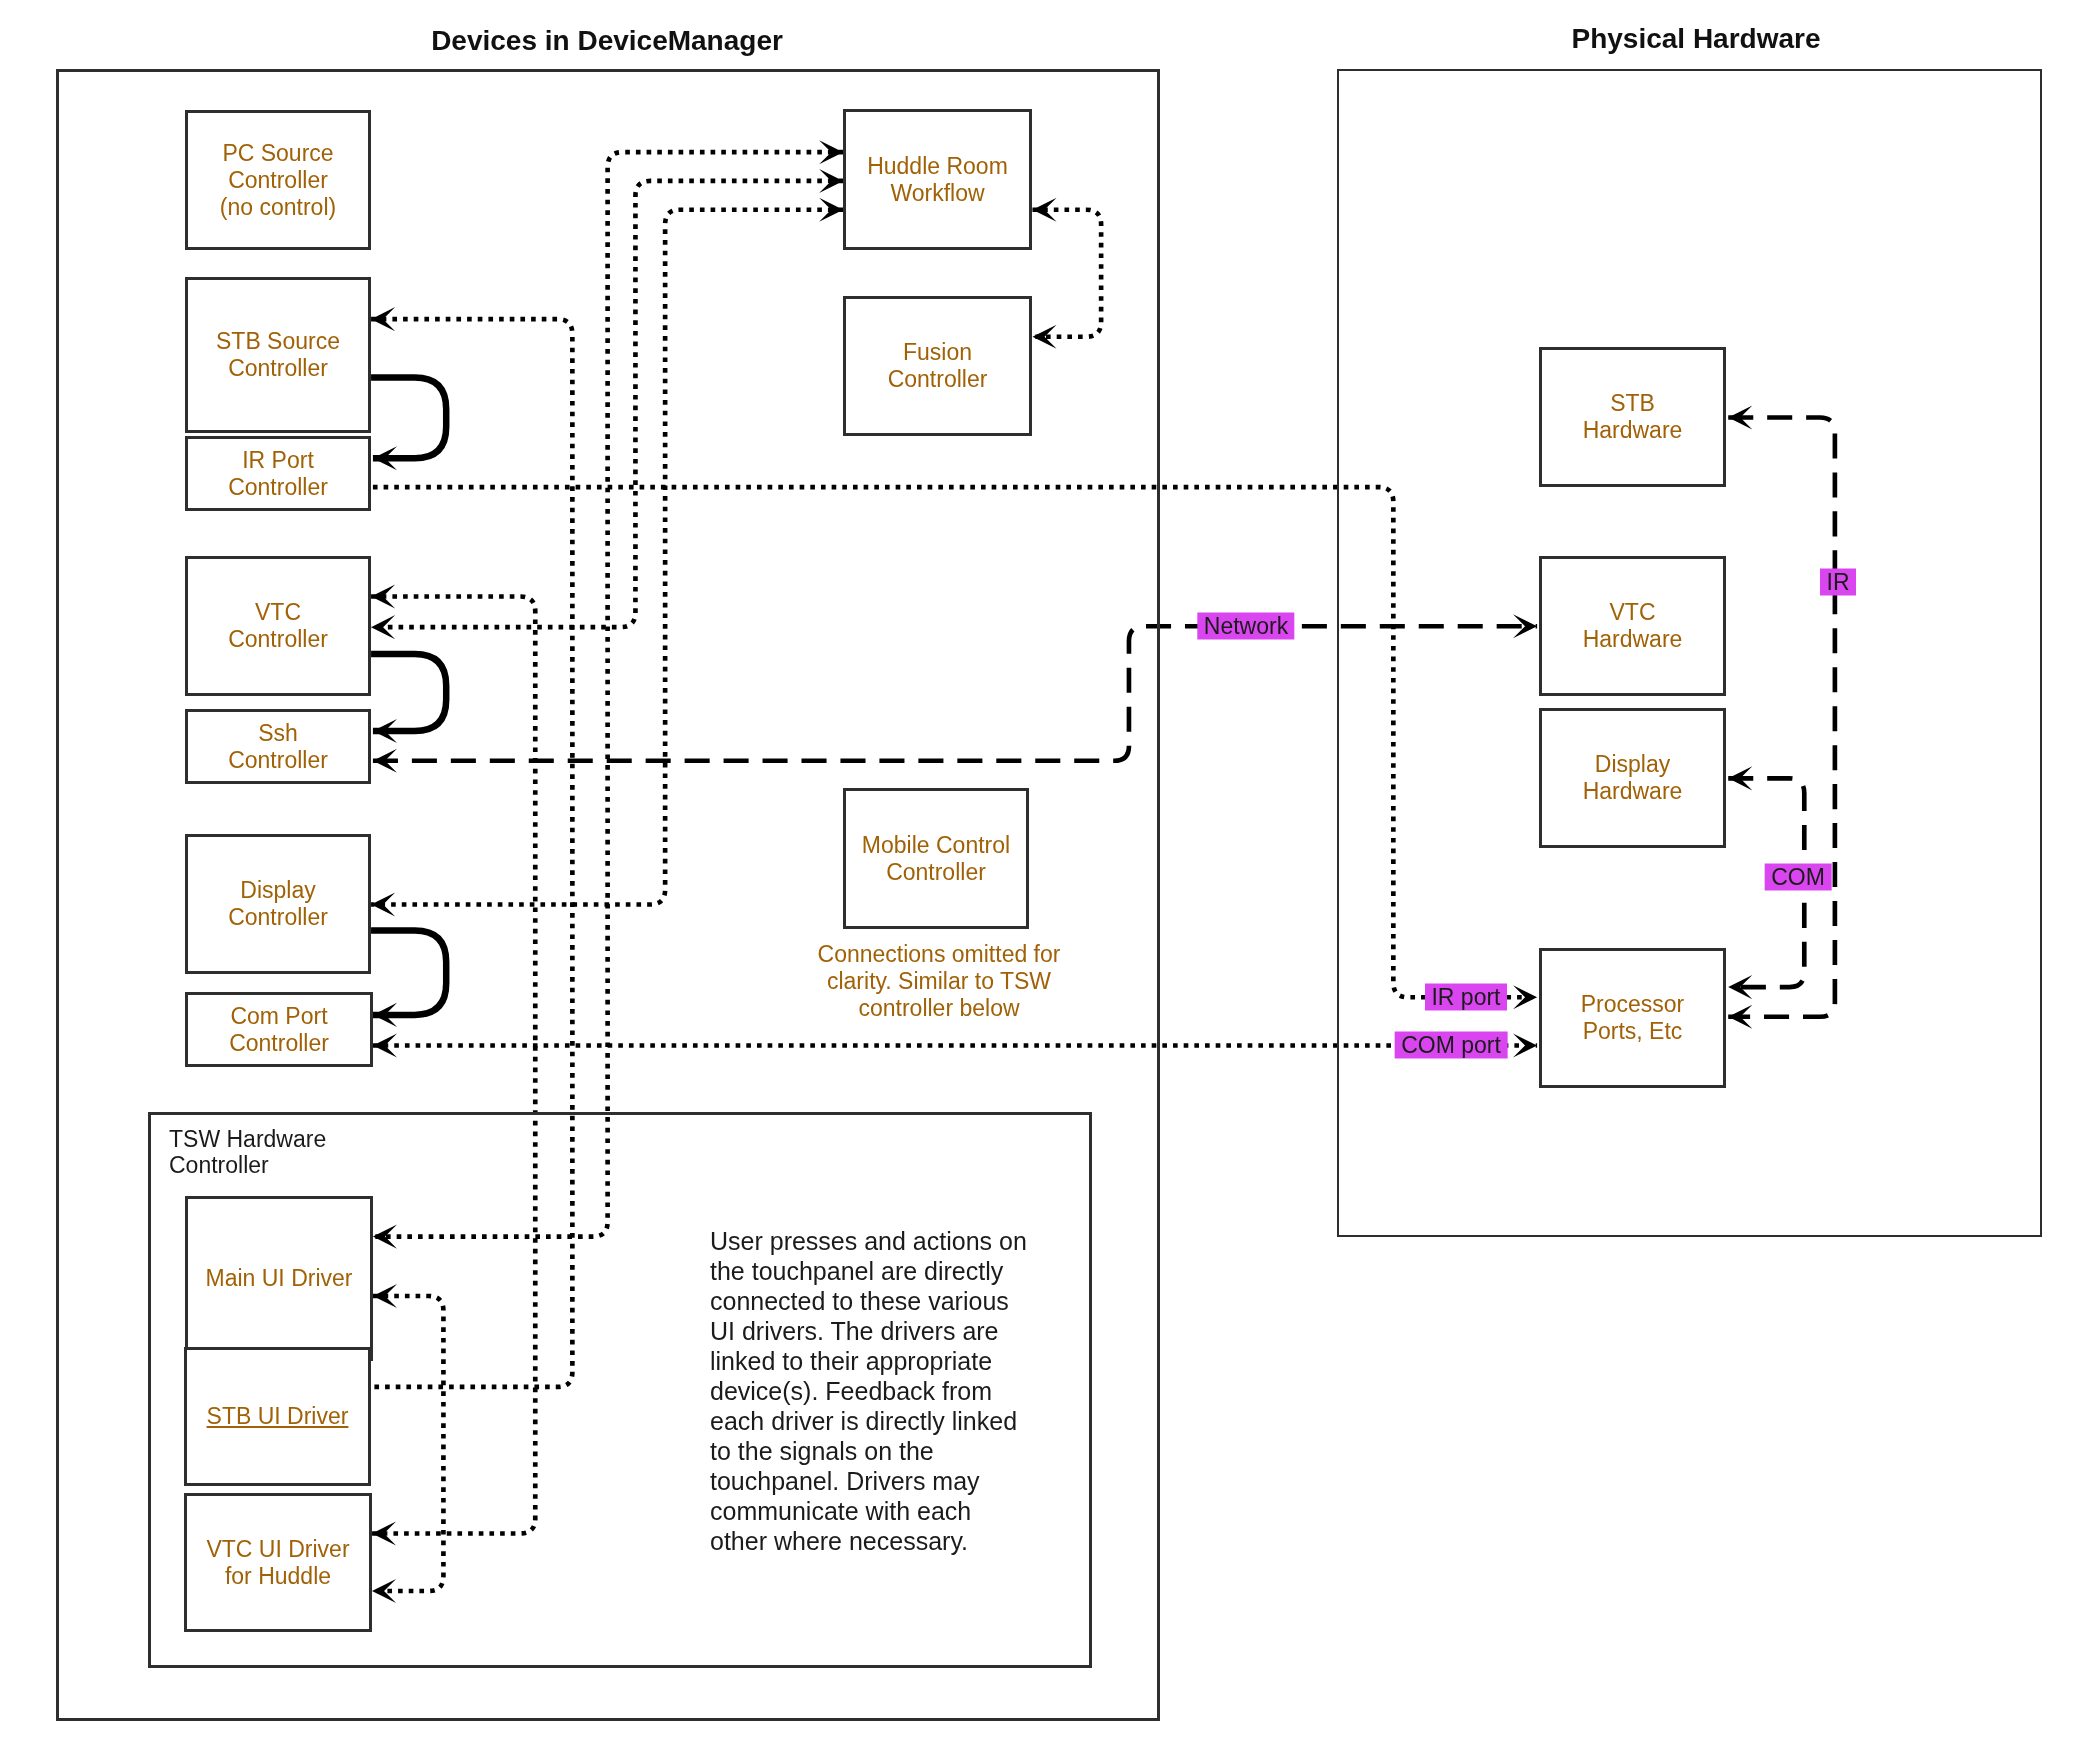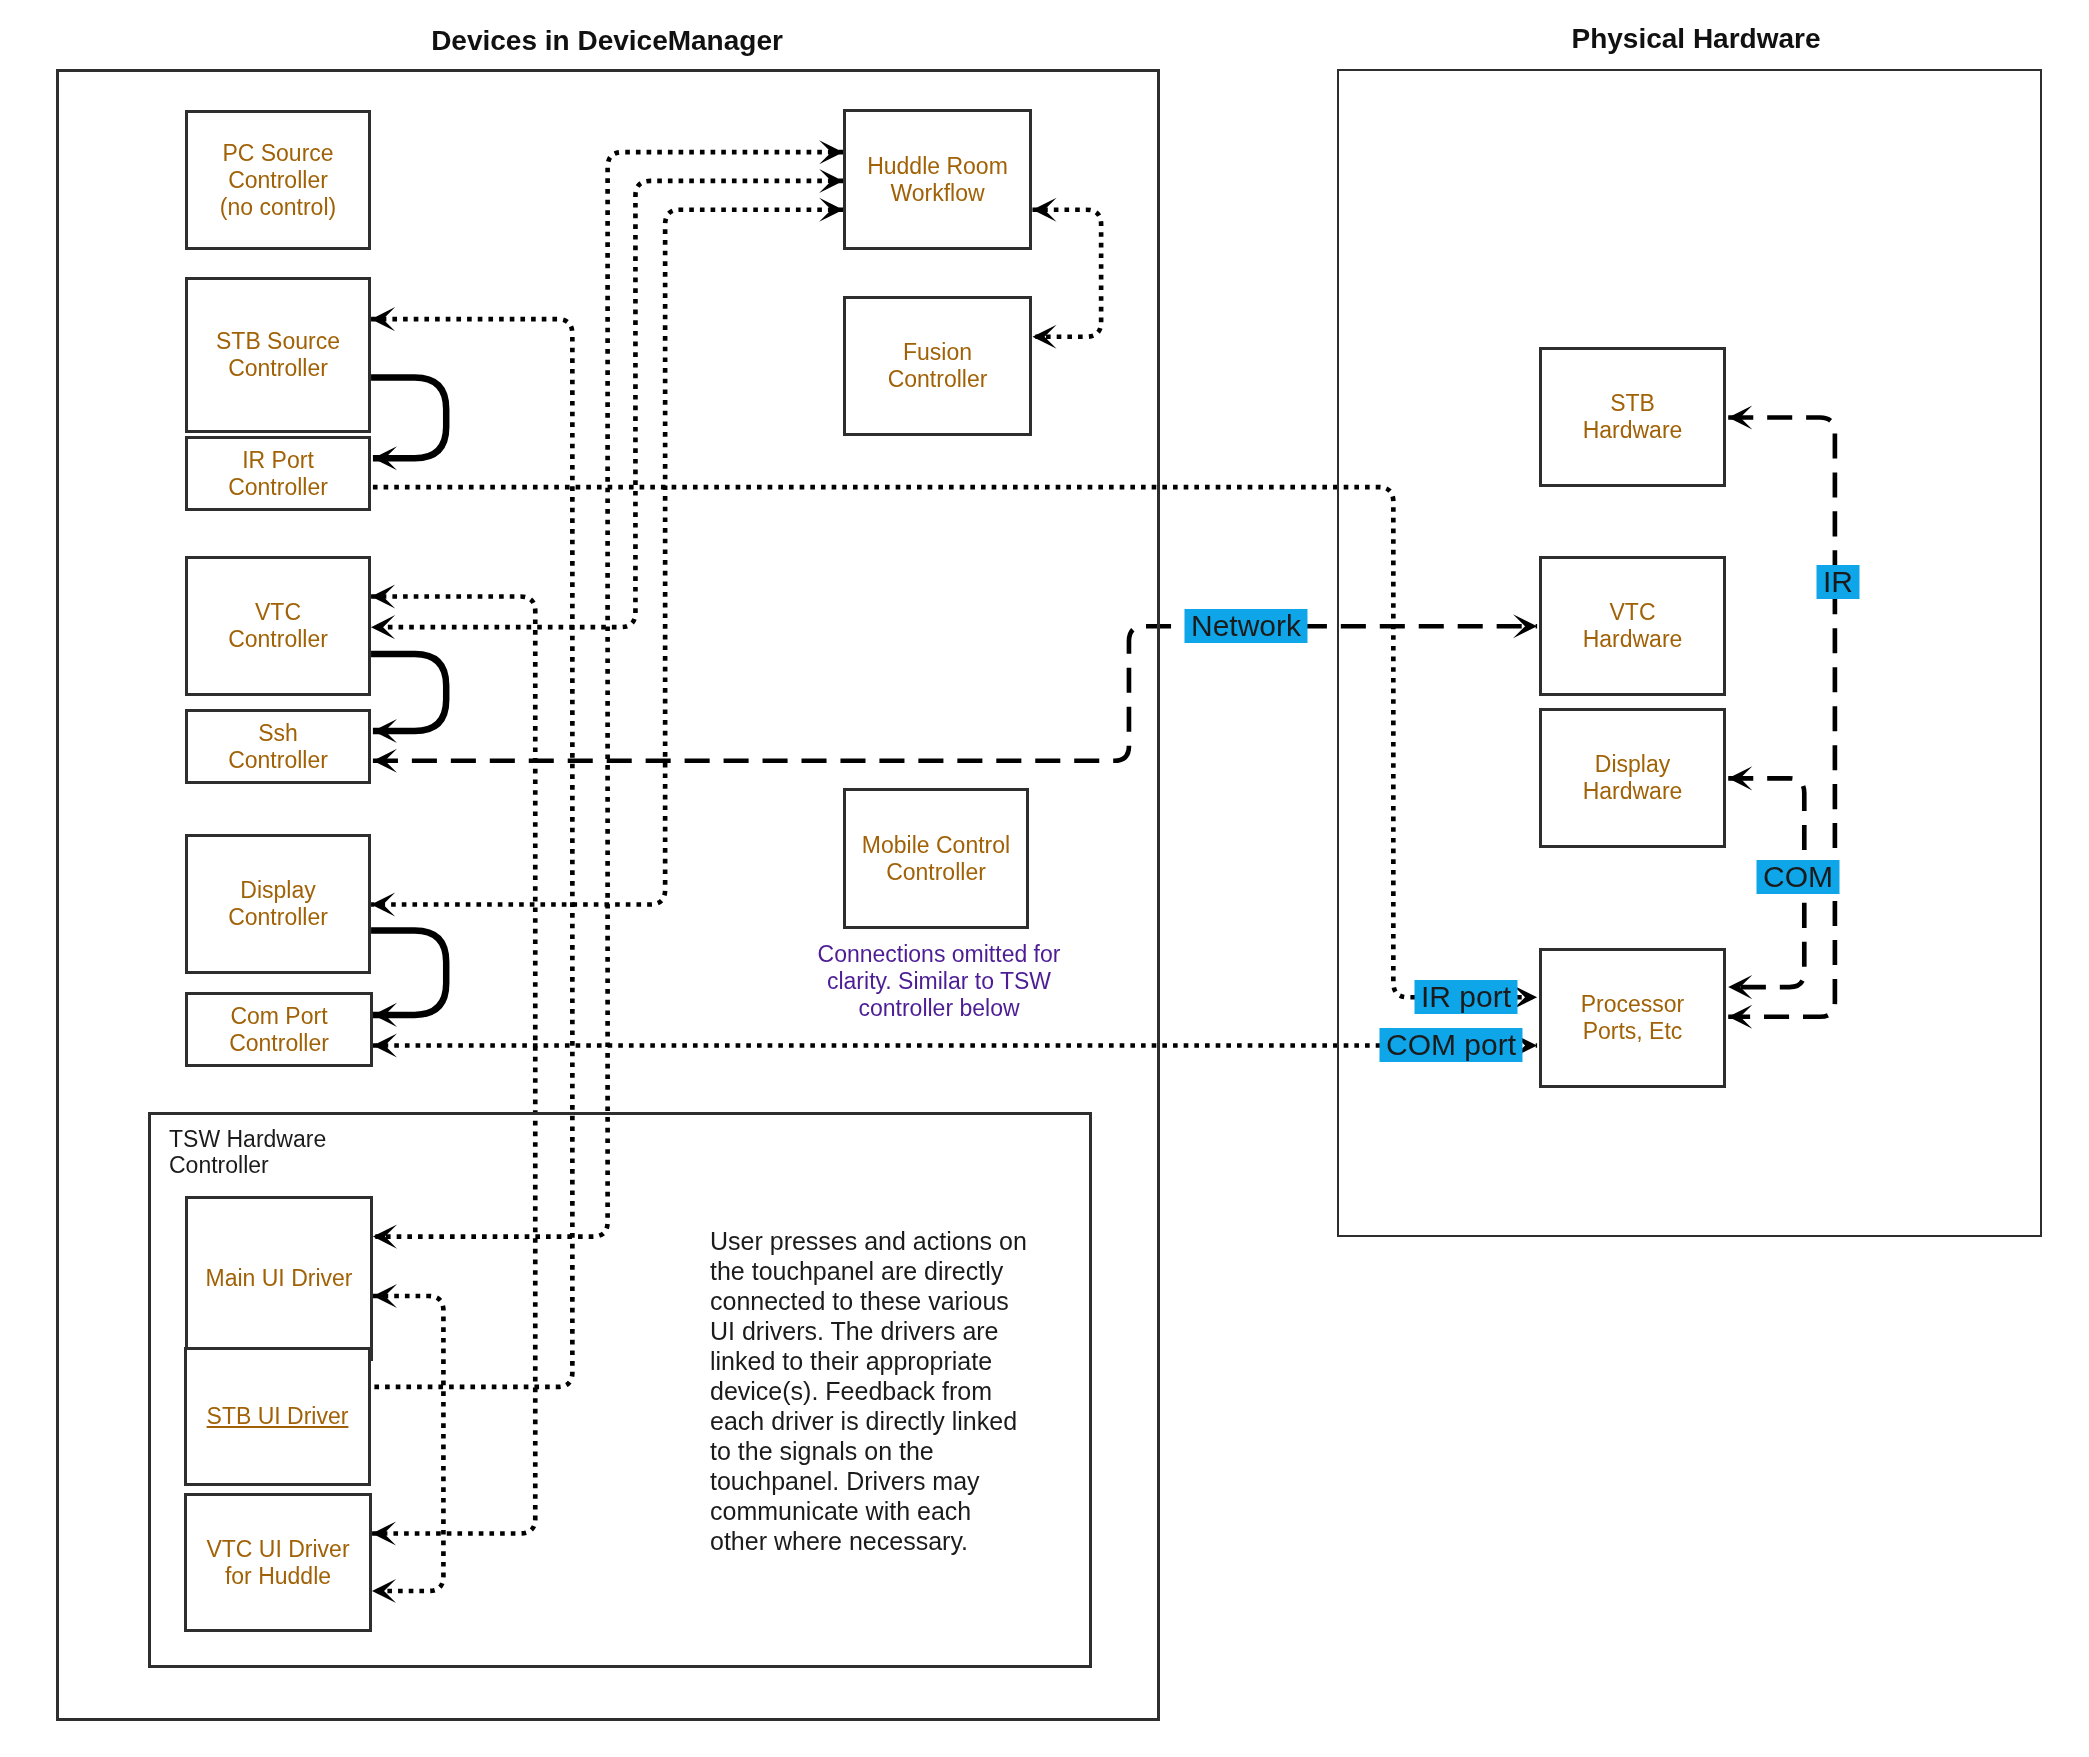--- a/index.html
+++ b/index.html
@@ -6,24 +6,24 @@
   .canvas{position:relative;width:2090px;height:1758px;background:#ffffff;overflow:hidden;
           font-family:"Liberation Sans", sans-serif;}
   .canvas svg{position:absolute;left:0;top:0;}
   .container{position:absolute;box-sizing:border-box;background:transparent;border-style:solid;border-color:#2e2e2e;}
   .node{position:absolute;box-sizing:border-box;border:3.7px solid #2e2e2e;background:#ffffff;
         display:flex;align-items:center;justify-content:center;text-align:center;
         font-size:23px;line-height:27px;color:#a16207;white-space:pre-line;}
   .title{position:absolute;transform:translateX(-50%);font-weight:bold;font-size:28px;color:#111;white-space:nowrap;}
   .tsw-label{position:absolute;font-size:23px;line-height:26px;color:#1b1b1b;white-space:pre-line;}
   .para{position:absolute;font-size:25px;line-height:30px;color:#1b1b1b;white-space:pre-line;text-align:left;}
-  .note{position:absolute;transform:translateX(-50%);font-size:23px;line-height:27px;color:#4c1d95;
+  .note{position:absolute;transform:translateX(-50%);font-size:23px;line-height:27px;color:#a16207;
         white-space:pre-line;text-align:center;}
-  .edge-label{position:absolute;transform:translate(-50%,-50%);background:#0ea5e9;padding:0 6.5px;
-              font-size:30px;color:#1b1b1b;white-space:nowrap;}
+  .edge-label{position:absolute;transform:translate(-50%,-50%);background:#d946ef;padding:0 6.5px;
+              font-size:23px;color:#1b1b1b;white-space:nowrap;}
 </style>
 </head>
 <body>
 
 <div class="canvas">
     <svg width="2090" height="1758" viewBox="0 0 2253 1895">
       <path d="M400,344 L601,344 Q617,344 617,360 L617,1479 Q617,1495 601,1495 L400,1495" fill="none" stroke="#000000" stroke-width="5" stroke-dasharray="5 6.5"></path>
       <path d="M400,344 L426,331 L413,344 L426,357 Z" fill="#000000"></path>
       <path d="M400,643 L561,643 Q577,643 577,659 L577,1637 Q577,1653 561,1653 L401,1653" fill="none" stroke="#000000" stroke-width="5" stroke-dasharray="5 6.5"></path>
       <path d="M400,643 L426,630 L413,643 L426,656 Z" fill="#000000"></path>

